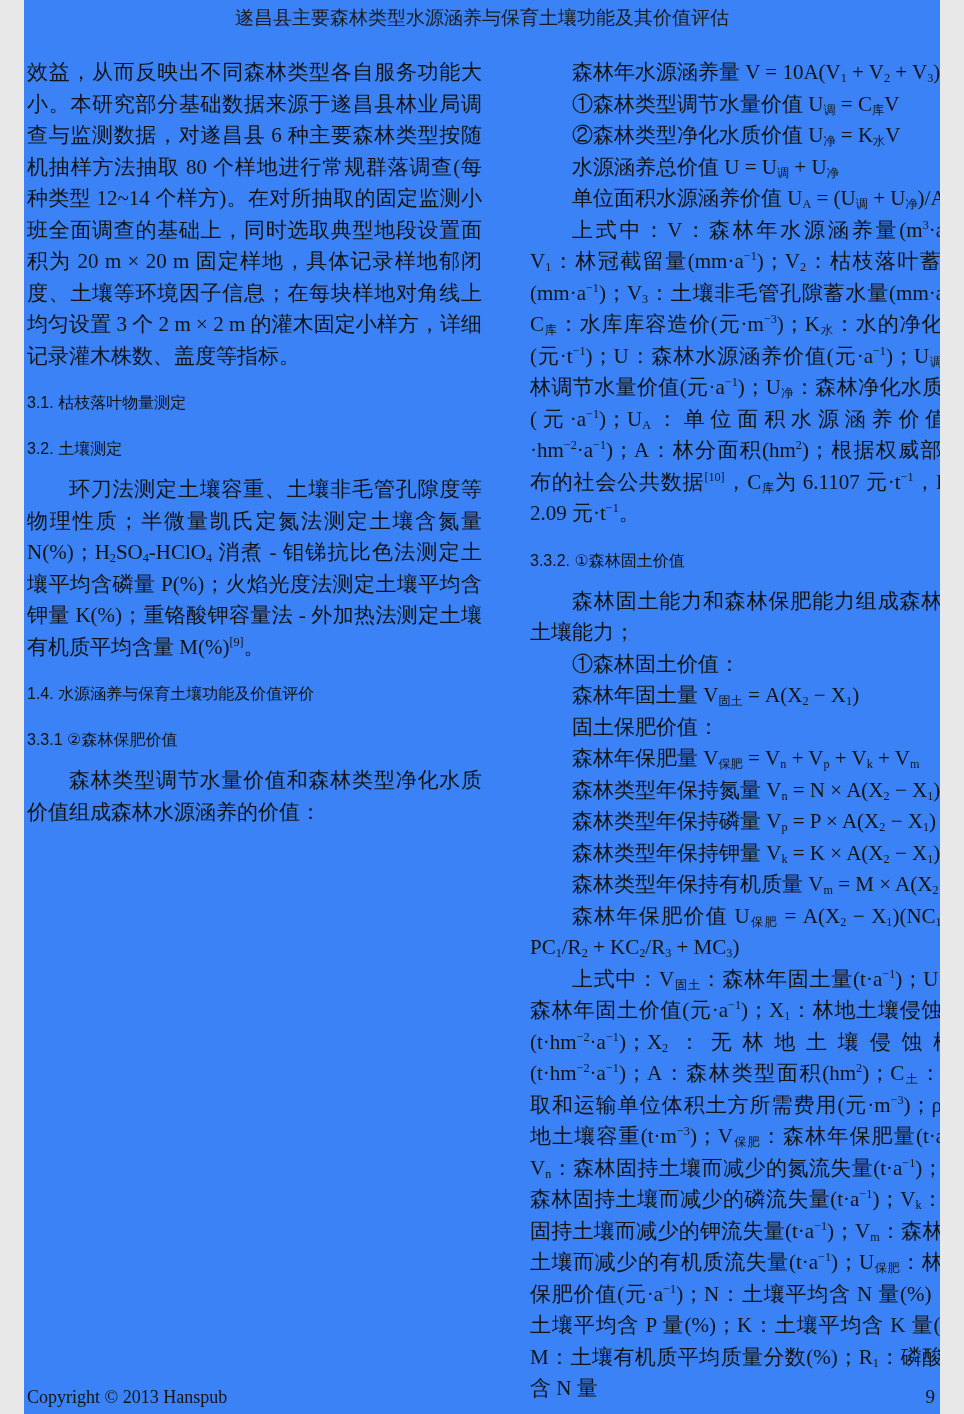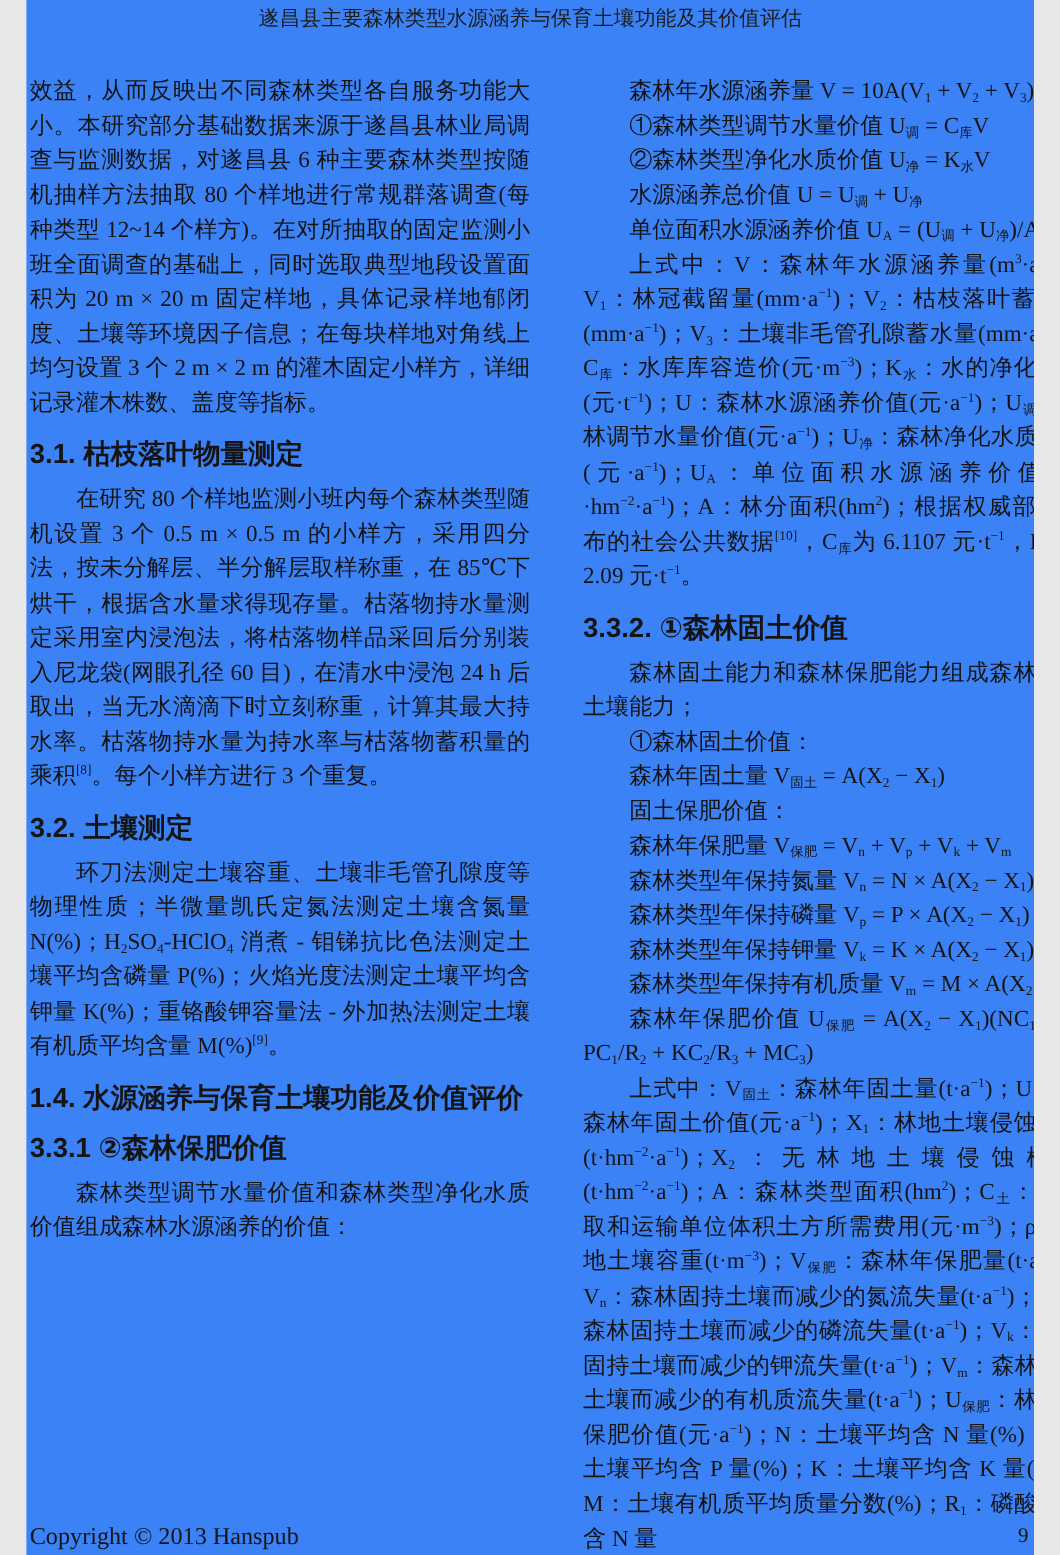--- a/index.html
+++ b/index.html
@@ -11,63 +11,62 @@
     color:#141414;
     font-family:"Liberation Serif","DejaVu Serif",serif;
     overflow:hidden;
   }
   .running-title{
     position:absolute;top:6px;left:0;right:0;
     text-align:center;
     font-size:19px;line-height:24px;
     color:#1c1c1c;
   }
-  .col{position:absolute;top:57px;font-size:21px;line-height:31.5px;margin-top:10px;}
+  .col{position:absolute;top:57px;font-size:21px;line-height:31.5px;}
   .col-left{left:3px;width:455px;}
   .col-right{left:506px;width:456px;}
   .para{
     margin:0;
     text-align:justify;
     text-indent:42px;
   }
   .para.noindent{text-indent:0;}
   .fline{
     padding-left:42px;
     white-space:nowrap;
   }
   .heading{
     margin:16px 0 10px 0;
     font-family:"Liberation Sans","DejaVu Sans",sans-serif;
-    font-weight:700;
-    font-size:25px;line-height:30px;
+    font-weight:400;
+    font-size:16px;line-height:30px;
     text-align:left;
     text-indent:0;
   }
   sup{font-size:58%;line-height:0;vertical-align:super;}
   sub{font-size:58%;line-height:0;vertical-align:-0.28em;}
   .page-footer-copy{
     position:absolute;left:3px;top:1386px;
-    font-size:22px;line-height:22px;
+    font-size:18px;line-height:22px;
   }
   .page-footer-num{
     position:absolute;right:5px;top:1386px;
     font-size:19px;line-height:22px;
   }
 </style>
 </head>
 <body>
 
 <div class="page">
 
   <div class="running-title">遂昌县主要森林类型水源涵养与保育土壤功能及其价值评估</div>
 
   <div class="col col-left">
     <p class="para noindent">效益，从而反映出不同森林类型各自服务功能大小。本研究部分基础数据来源于遂昌县林业局调查与监测数据，对遂昌县 6 种主要森林类型按随机抽样方法抽取 80 个样地进行常规群落调查(每种类型 12~14 个样方)。在对所抽取的固定监测小班全面调查的基础上，同时选取典型地段设置面积为 20 m × 20 m 固定样地，具体记录样地郁闭度、土壤等环境因子信息；在每块样地对角线上均匀设置 3 个 2 m × 2 m 的灌木固定小样方，详细记录灌木株数、盖度等指标。</p>
     <h3 class="heading">3.1. 枯枝落叶物量测定</h3>
-    <p class="para">在研究 80 个样地监测小班内每个森林类型随机设置 3 个 0.5 m × 0.5 m 的小样方，采用四分法，按未分解层、半分解层取样称重，在 85℃下烘干，根据含水量求得现存量。枯落物持水量测定采用室内浸泡法，将枯落物样品采回后分别装入尼龙袋(网眼孔径 60 目)，在清水中浸泡 24 h 后取出，当无水滴滴下时立刻称重，计算其最大持水率。枯落物持水量为持水率与枯落物蓄积量的乘积<sup>[8]</sup>。每个小样方进行 3 个重复。</p>
     <h3 class="heading">3.2. 土壤测定</h3>
     <p class="para">环刀法测定土壤容重、土壤非毛管孔隙度等物理性质；半微量凯氏定氮法测定土壤含氮量 N(%)；H<sub>2</sub>SO<sub>4</sub>-HClO<sub>4</sub> 消煮 - 钼锑抗比色法测定土壤平均含磷量 P(%)；火焰光度法测定土壤平均含钾量 K(%)；重铬酸钾容量法 - 外加热法测定土壤有机质平均含量 M(%)<sup>[9]</sup>。</p>
     <h3 class="heading">1.4. 水源涵养与保育土壤功能及价值评价</h3>
     <h3 class="heading">3.3.1 ②森林保肥价值</h3>
     <p class="para">森林类型调节水量价值和森林类型净化水质价值组成森林水源涵养的价值：</p>
   </div>
 
   <div class="col col-right">
     <div class="fline">森林年水源涵养量 V = 10A(V<sub>1</sub> + V<sub>2</sub> + V<sub>3</sub>)</div>
     <div class="fline">①森林类型调节水量价值 U<sub>调</sub> = C<sub>库</sub>V</div>

